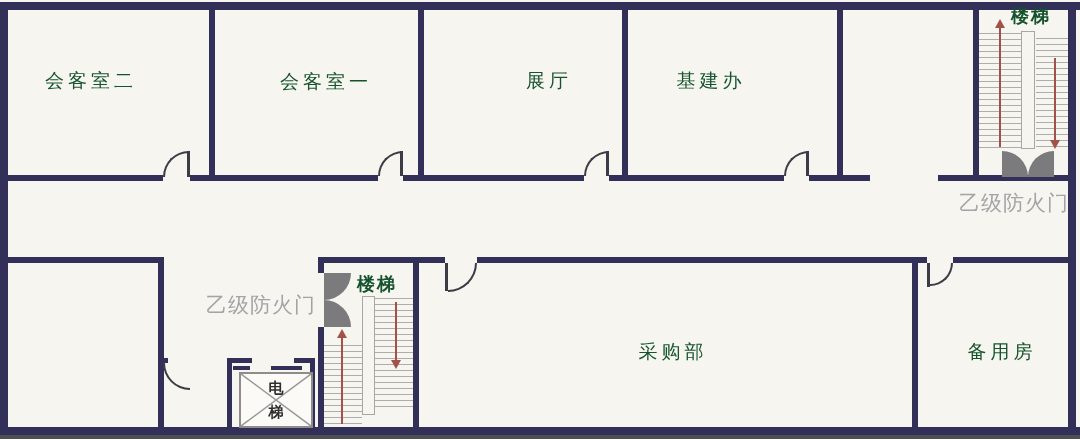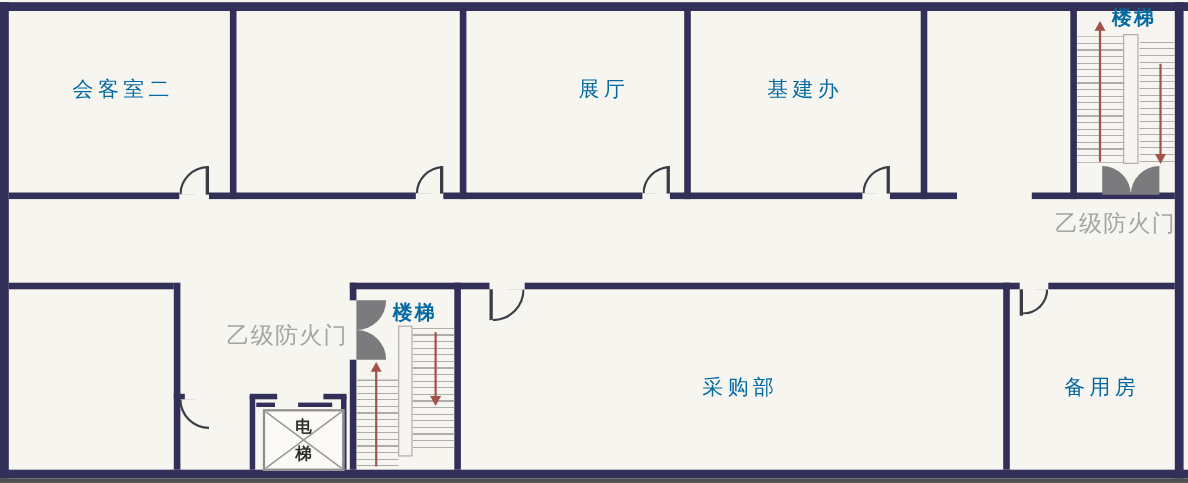--- a/index.html
+++ b/index.html
@@ -23,21 +23,21 @@
   .fd-br{border-bottom-right-radius:100%;}
   
   .treads{position:absolute;background:repeating-linear-gradient(to bottom,#aeadab 0,#aeadab 1px,transparent 1px,transparent 6px);}
   .stringer{position:absolute;background:#f7f5f0;border:1px solid #a8a7a4;box-sizing:border-box;}
   .arrow-line{position:absolute;width:2px;background:#a3524a;}
   .ah{position:absolute;width:0;height:0;}
   .ah-up{border-left:5px solid transparent;border-right:5px solid transparent;border-bottom:9px solid #a3524a;}
   .ah-down{border-left:5px solid transparent;border-right:5px solid transparent;border-top:9px solid #a3524a;}
   
   .lbl{position:absolute;transform:translate(-50%,-50%);white-space:nowrap;
-       color:#0369a1;font-size:19px;letter-spacing:4px;}
+       color:#14532d;font-size:19px;letter-spacing:4px;}
   .lbl-small{font-size:18px;font-weight:600;letter-spacing:2px;}
   .lbl-gray{color:#a4a4a6;font-size:21px;letter-spacing:1px;}
   
   .elev{position:absolute;left:239px;top:372px;width:74px;height:56px;
         border:2px solid #8e8d8b;background:#fbfaf6;box-sizing:border-box;
         display:flex;flex-direction:column;align-items:center;justify-content:center;}
   .elev svg{position:absolute;left:0;top:0;}
   .elev span{position:relative;font-weight:bold;font-size:15px;line-height:1.6;color:#2f2f2f;}
 </style>
 </head>
@@ -123,23 +123,24 @@
 
   <div class="elev">
     <svg width="70" height="52" viewBox="0 0 70 52">
       <line x1="0" y1="0" x2="70" y2="52" stroke="#9a9997" stroke-width="1.5"></line>
       <line x1="70" y1="0" x2="0" y2="52" stroke="#9a9997" stroke-width="1.5"></line>
     </svg>
     <span>电</span>
     <span>梯</span>
   </div>
 
-  <div class="lbl" style="left:112px;top:81px">会客室二</div>
+  <div class="lbl" style="left:91px;top:81px">会客室二</div>
+  <div class="lbl" style="left:326px;top:82px">会客室一</div>
   <div class="lbl" style="left:549px;top:81px">展厅</div>
-  <div class="lbl" style="left:732px;top:81px">基建办</div>
+  <div class="lbl" style="left:711px;top:81px">基建办</div>
   <div class="lbl" style="left:673px;top:352px">采购部</div>
   <div class="lbl" style="left:1002px;top:352px">备用房</div>
   <div class="lbl lbl-small" style="left:1031px;top:16px">楼梯</div>
   <div class="lbl lbl-small" style="left:377px;top:284px">楼梯</div>
   <div class="lbl lbl-gray" style="left:1014px;top:203px">乙级防火门</div>
   <div class="lbl lbl-gray" style="left:261px;top:305px">乙级防火门</div>
 
 </div>
 
 </body></html>

